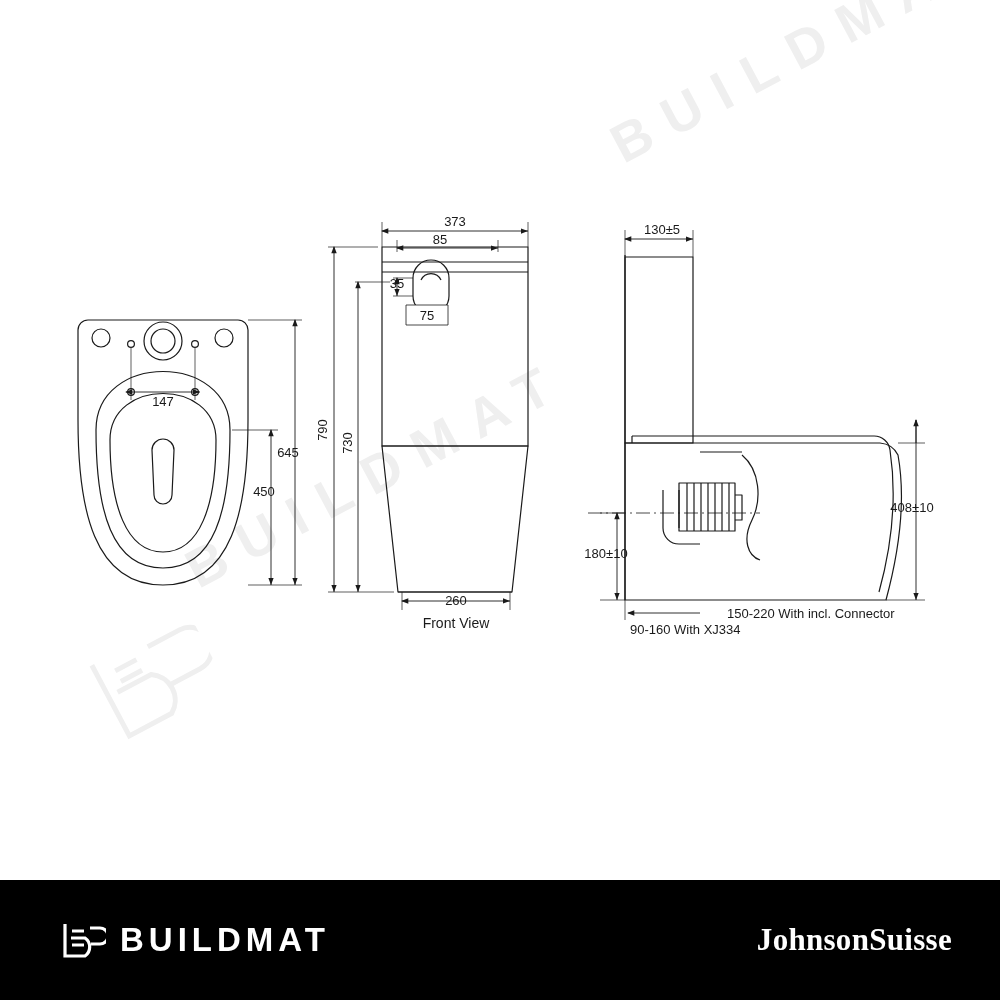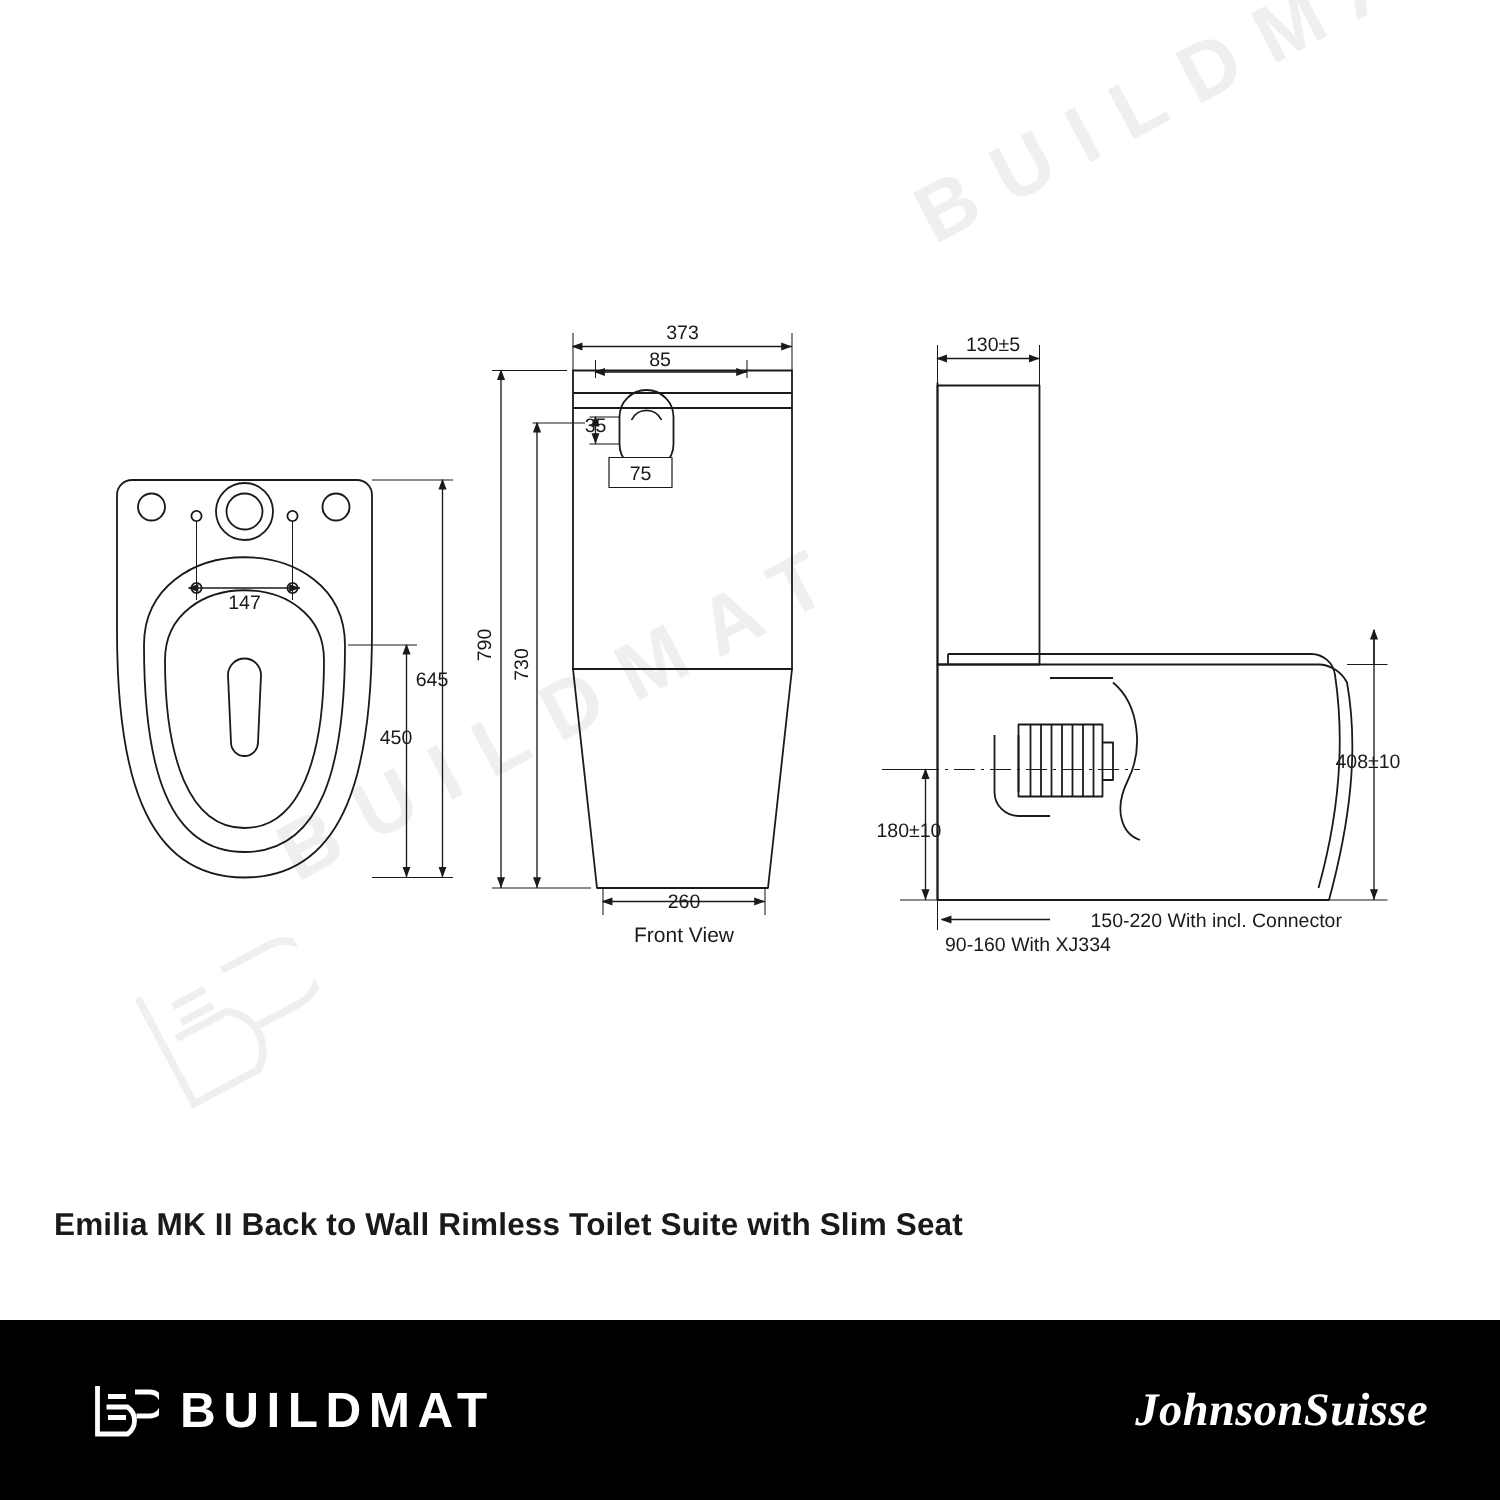--- a/index.html
+++ b/index.html
@@ -68,21 +68,20 @@
     font-size:33px;
     font-weight:700;
     letter-spacing:5px;
   }
   .footer-right {
     position:absolute;
     right:48px;
     color:#ffffff;
     font-family:"Liberation Serif", serif;
     font-size:31px;
-    font-style:italic;
     font-weight:700;
     letter-spacing:.3px;
   }
 </style>
 </head>
 <body>
 
 <div id="page">
 
   <div class="wm-text" style="left:600px; top:120px;">BUILDMAT</div>
@@ -264,21 +263,20 @@
       <text x="456" y="628" font-size="14">Front View</text>
 
       <text x="662" y="234">130±5</text>
       <text x="912" y="512">408±10</text>
       <text x="606" y="558">180±10</text>
       <text x="727" y="618" text-anchor="start">150-220 With incl. Connector</text>
       <text x="630" y="634" text-anchor="start">90-160 With XJ334</text>
     </g>
   </svg>
 
-  <div class="caption">Emilia MK II Back to Wall Rimless Toilet Suite with Slim Seat</div>
 
   <div class="footer">
     <div class="footer-left">
       <svg class="bm-mark" viewBox="0 0 46 42">
         <g fill="none" stroke="#ffffff" stroke-width="3.2">
           <path d="M5 5 L5 37 L25 37 A11 11 0 0 0 25 19 L11 19"></path>
           <path d="M12 12 L24 12 M12 26 L24 26"></path>
           <path d="M30 9 L40 9 A8 8 0 0 1 40 25 L31 25"></path>
         </g>
       </svg>

